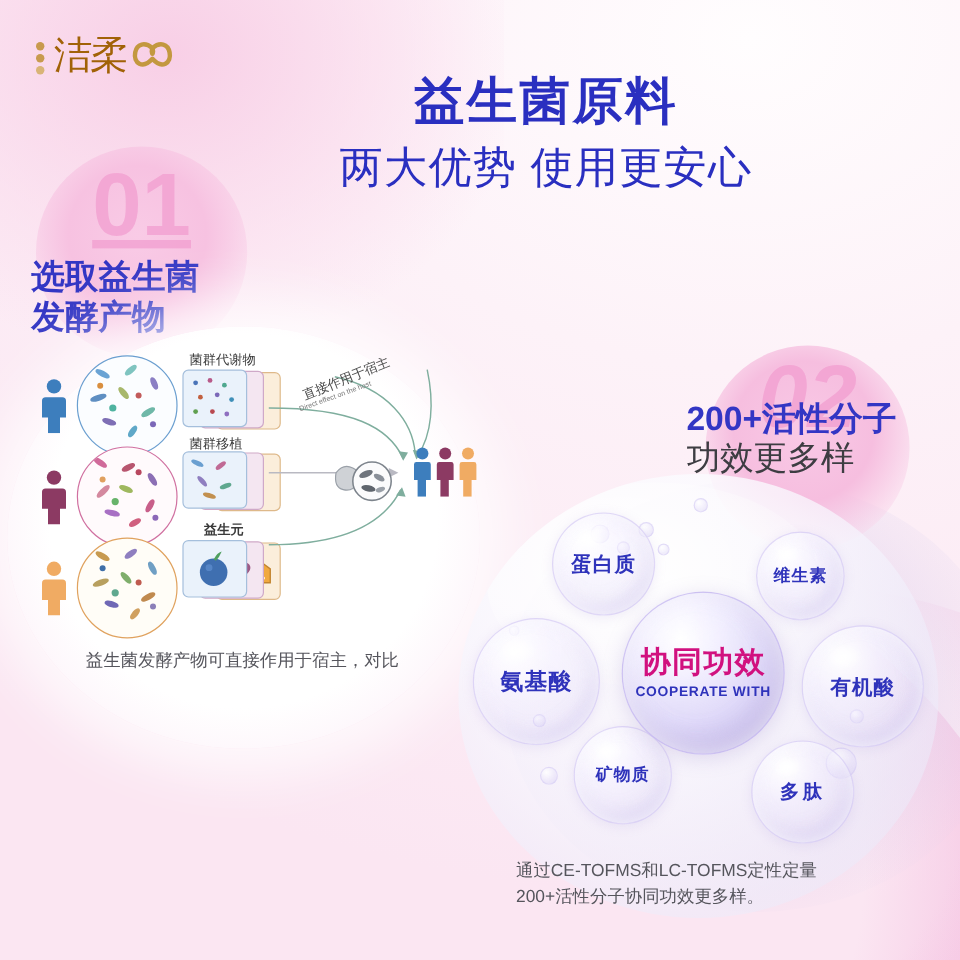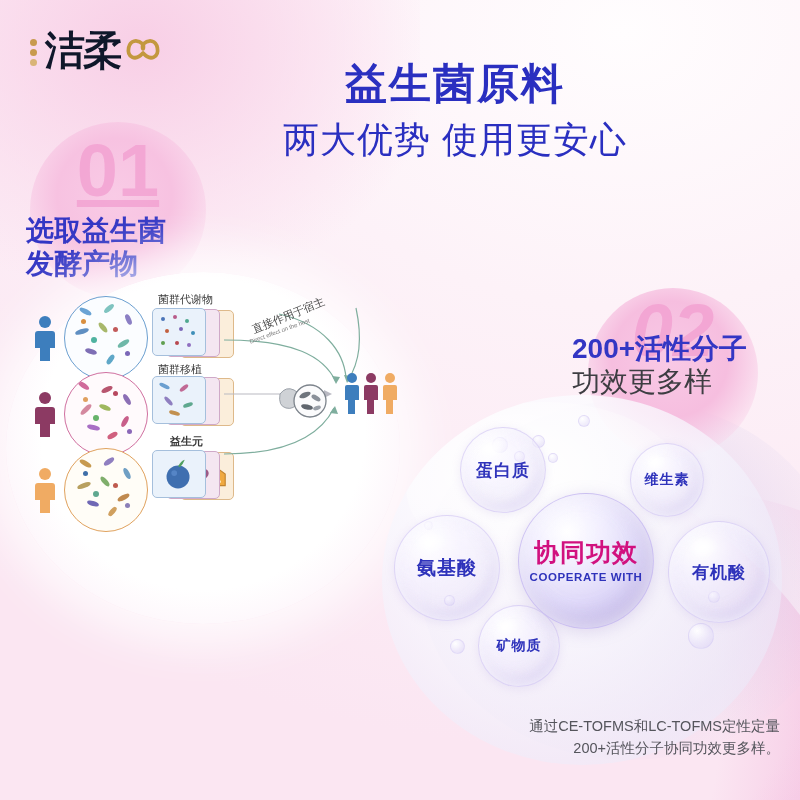--- a/index.html
+++ b/index.html
@@ -45,21 +45,21 @@
     border-radius: 50%;
     background: radial-gradient(ellipse at 45% 45%, rgba(198,190,230,0.55) 0%, rgba(214,205,236,0.25) 55%, rgba(255,255,255,0) 78%);
   }
 
   
   .logo {
     position: absolute; left: 30px; top: 30px;
     display: flex; align-items: center; gap: 6px;
   }
   .logo-text {
-    font-size: 40px; font-weight: 700; color: #0f172a;
+    font-size: 32px; font-weight: 400; color: #a16207;
     letter-spacing: -2px; line-height: 1;
     font-family: "Liberation Sans", "DejaVu Sans", sans-serif;
   }
   .logo-dots { display: flex; flex-direction: column; gap: 3px; margin-right: 2px; margin-top:4px;}
   .logo-dots i { display: block; width: 7px; height: 7px; border-radius: 50%; background: #c89a4e; }
   .logo-dots i:nth-child(3){ background:#d9b477; }
   .logo-butterfly { width: 36px; height: 34px; margin-left: -2px; margin-top: -10px; }
 
   
   .main-title {
@@ -215,21 +215,21 @@
   .bc-en { color: #2f33bb; font-size: 11.5px; font-weight: 700; letter-spacing: 0.6px; margin-top: 6px; }
 
   .minibub {
     position:absolute; border-radius:50%;
     background: radial-gradient(circle at 34% 28%, rgba(255,255,255,0.9) 0%, rgba(230,224,250,0.45) 55%, rgba(205,194,240,0.42) 100%);
     border: 1px solid rgba(214,204,244,0.55);
   }
 
   .right-caption {
     position: absolute; left: 430px; top: 716px; width: 350px;
-    text-align: right; color: #55555c; font-size: 14.5px; line-height: 1.5;
+    text-align: left; color: #55555c; font-size: 14.5px; line-height: 1.5;
   }
 </style>
 </head>
 <body>
 
 <div class="bg-base"></div>
 <div class="bg-topleft-glow"></div>
 <div class="bg-bottom-wave"></div>
 <div class="bg-bottom-right-pink"></div>
 <div class="bg-right-violet"></div>
@@ -418,20 +418,21 @@
       <path d="M3 13 h10 a2 2 0 0 1 2 2 v13 h-4 v14 h-7 v-14 h-3 v-13 a2 2 0 0 1 2 -2 z" fill="#8c3a63"></path>
     </svg>
     <svg class="pg" viewBox="0 0 18 42">
       <circle cx="8" cy="6" r="5" fill="#f0ab63"></circle>
       <path d="M3 13 h10 a2 2 0 0 1 2 2 v13 h-4 v14 h-7 v-14 h-3 v-13 a2 2 0 0 1 2 -2 z" fill="#f0ab63"></path>
     </svg>
   </div>
 </div>
 
 <div class="left-caption">
+  <div>益生菌发酵产物可直接作用于宿主，对比</div>
 </div>
 
 <div class="num-blob" id="blob-02">
   <span>02</span>
 </div>
 
 <div class="sec-head" id="sec2-head">
   <div class="sec-line-blue">200+活性分子</div>
   <div class="sec-line-gray">功效更多样</div>
 </div>
@@ -463,20 +464,23 @@
   </div>
 
   <div class="bubble" style="left:286px; top:126px; width:100px; height:100px;">
     <span style="font-size:17px;">有机酸</span>
   </div>
 
   <div class="bubble" style="left:96px;  top:210px; width:80px; height:80px;">
     <span style="font-size:14px;">矿物质</span>
   </div>
 
+  <div class="bubble" style="left:244px; top:222px; width:84px; height:84px;">
+    <span style="font-size:16px; letter-spacing:3px;">多肽</span>
+  </div>
 
   <div class="bubble-center">
     <div class="bc-cn">协同功效</div>
     <div class="bc-en">COOPERATE WITH</div>
   </div>
 </div>
 
 <div class="right-caption">
   <div>通过CE-TOFMS和LC-TOFMS定性定量</div>
   <div>200+活性分子协同功效更多样。</div>

